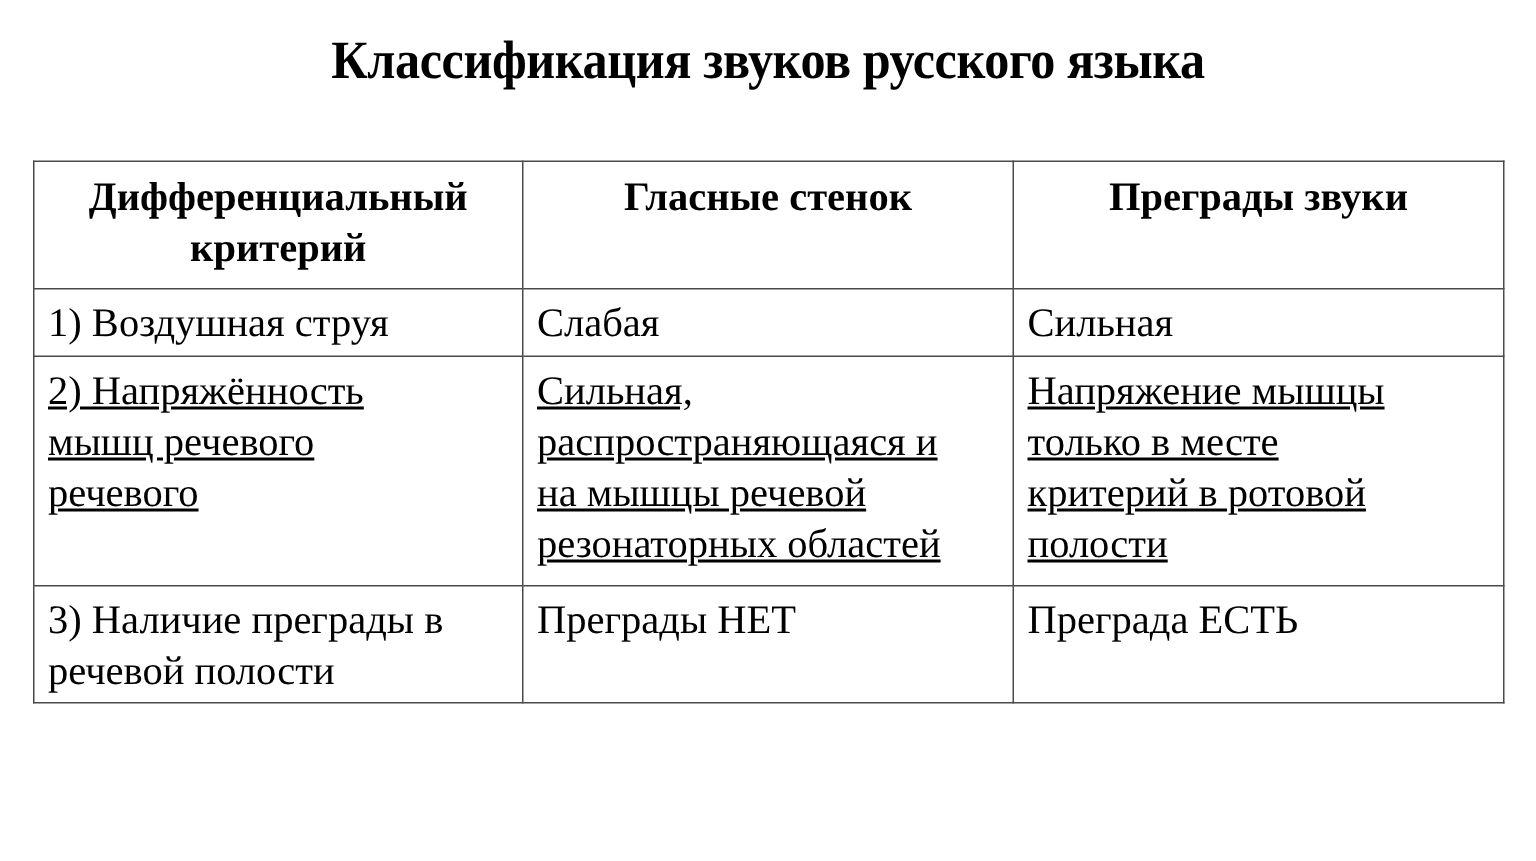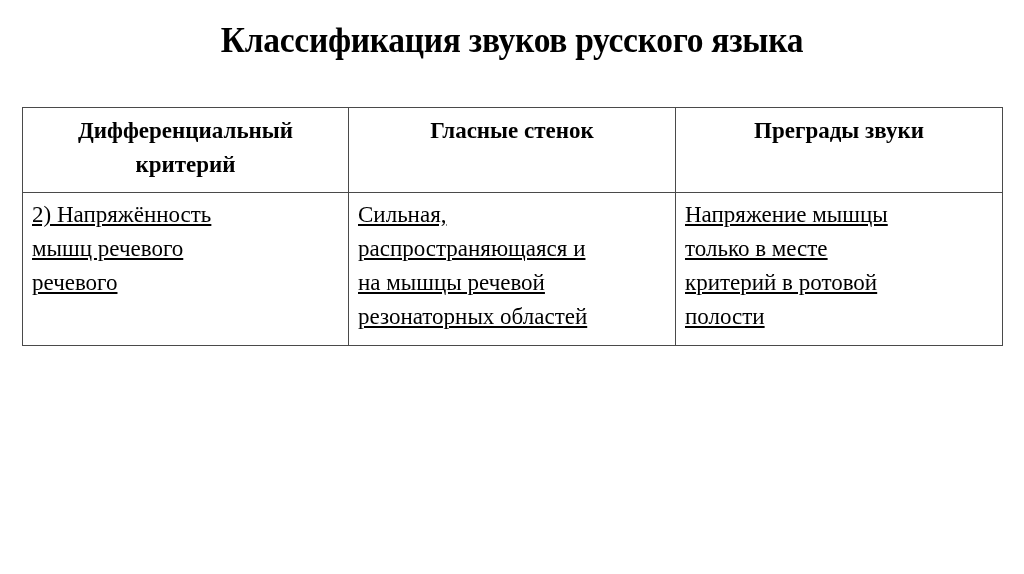--- a/index.html
+++ b/index.html
@@ -39,21 +39,21 @@
       border-collapse: collapse;
       width: 980px;
       table-layout: fixed;
     }
     col.c1 { width: 326px; }
     col.c2 { width: 327px; }
     col.c3 { width: 327px; }
     th, td {
       border: 1.6px solid #4a4a4a;
       vertical-align: top;
-      font-size: 23px;
+      font-size: 27px;
       line-height: 34px;
       padding: 0 9px;
     }
     th {
       font-weight: bold;
       text-align: center;
       height: 78px;
       padding-top: 6px;
       line-height: 34px;
     }
@@ -89,34 +89,57 @@
         </th>
         <th>
           <span>Гласные стенок</span>
         </th>
         <th>
           <span>Преграды звуки</span>
         </th>
       </tr>
     </thead>
     <tbody>
+      <tr class="r1">
+        <td>
+          <span class="line">1) Воздушная струя</span>
+        </td>
+        <td>
+          <span class="line">Слабая</span>
+        </td>
+        <td>
+          <span class="line">Сильная</span>
+        </td>
+      </tr>
       <tr class="r2">
         <td>
           <span class="line">2) Напряжённость</span>
           <span class="line">мышц речевого</span>
           <span class="line">речевого</span>
         </td>
         <td>
           <span class="line">Сильная,</span>
           <span class="line">распространяющаяся и</span>
           <span class="line">на мышцы речевой</span>
           <span class="line">резонаторных областей</span>
         </td>
         <td>
           <span class="line">Напряжение мышцы</span>
           <span class="line">только в месте</span>
           <span class="line">критерий в ротовой</span>
           <span class="line">полости</span>
         </td>
       </tr>
+      <tr class="r3">
+        <td>
+          <span class="line">3) Наличие преграды в</span>
+          <span class="line">речевой полости</span>
+        </td>
+        <td>
+          <span class="line">Преграды НЕТ</span>
+        </td>
+        <td>
+          <span class="line">Преграда ЕСТЬ</span>
+        </td>
+      </tr>
     </tbody>
   </table>
 </div>
 
 </body></html>

